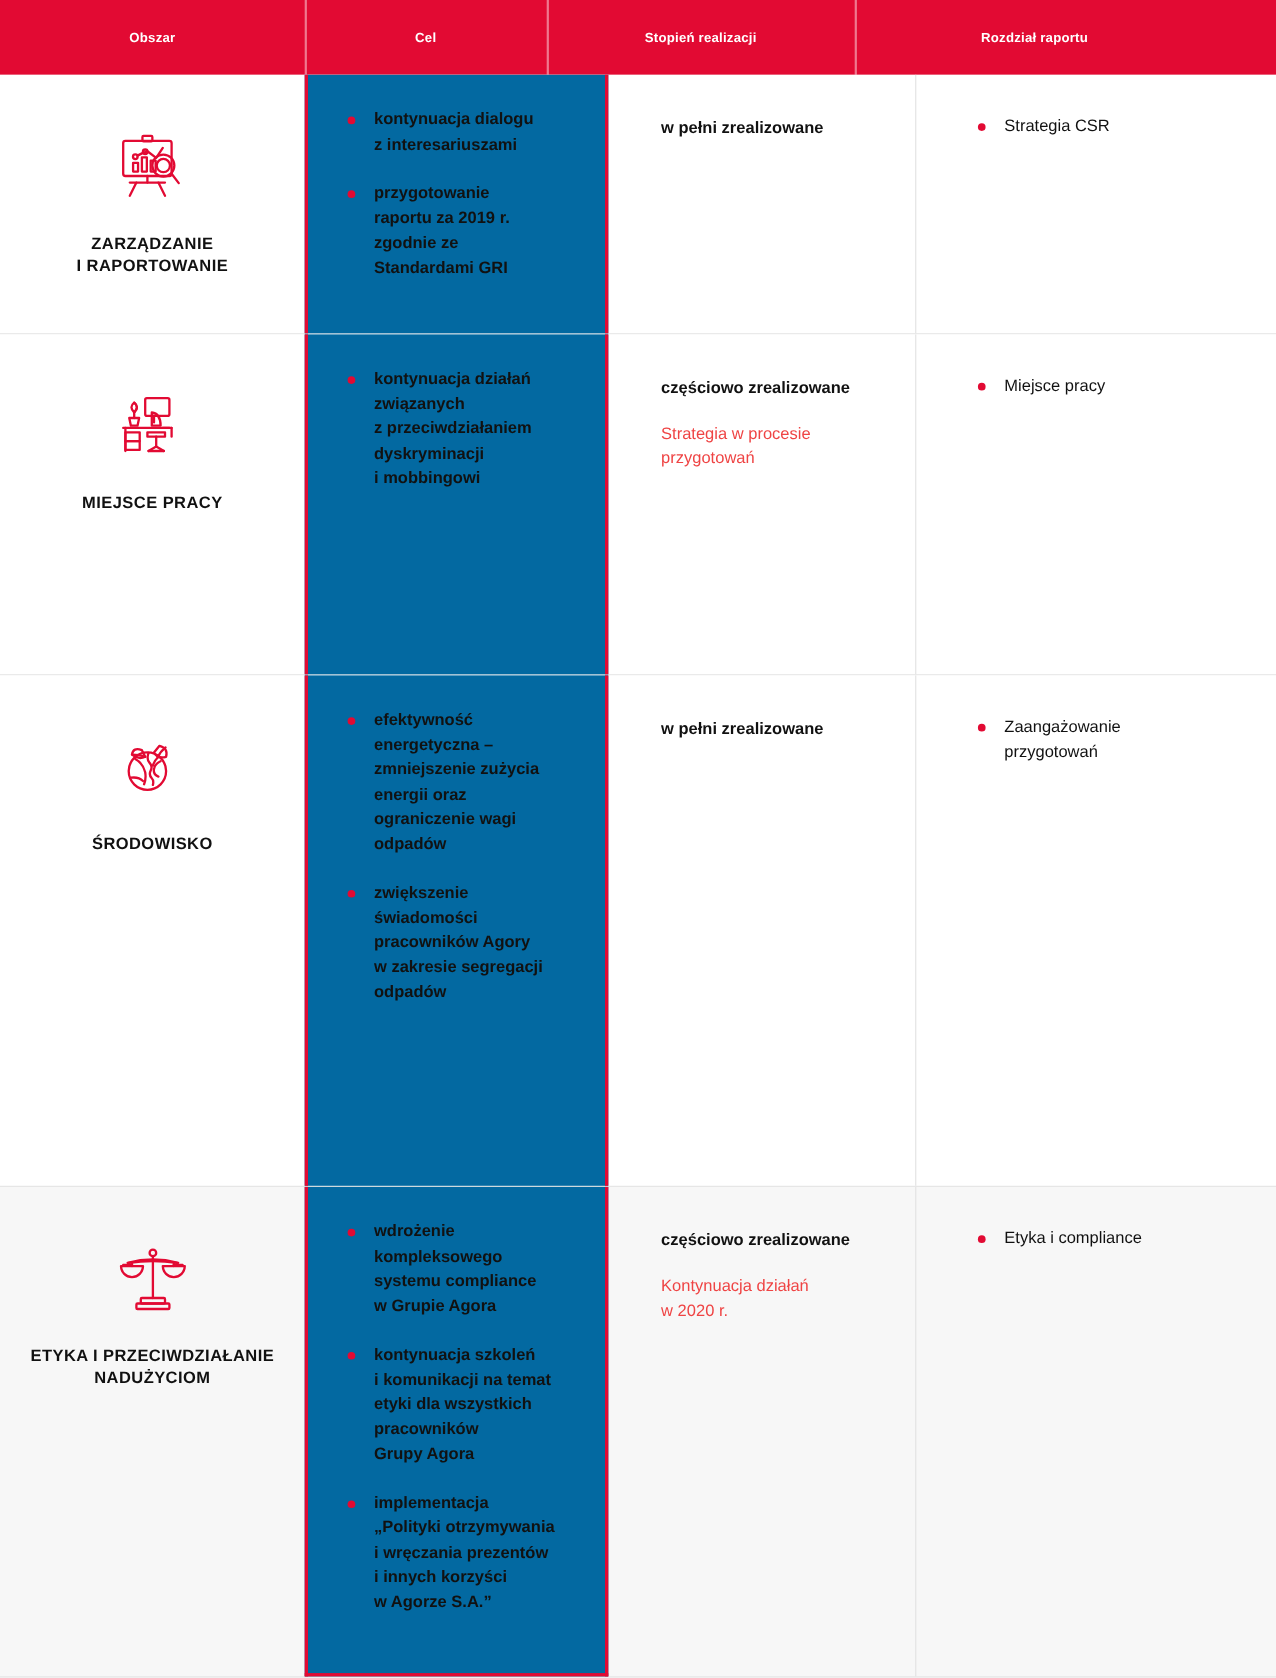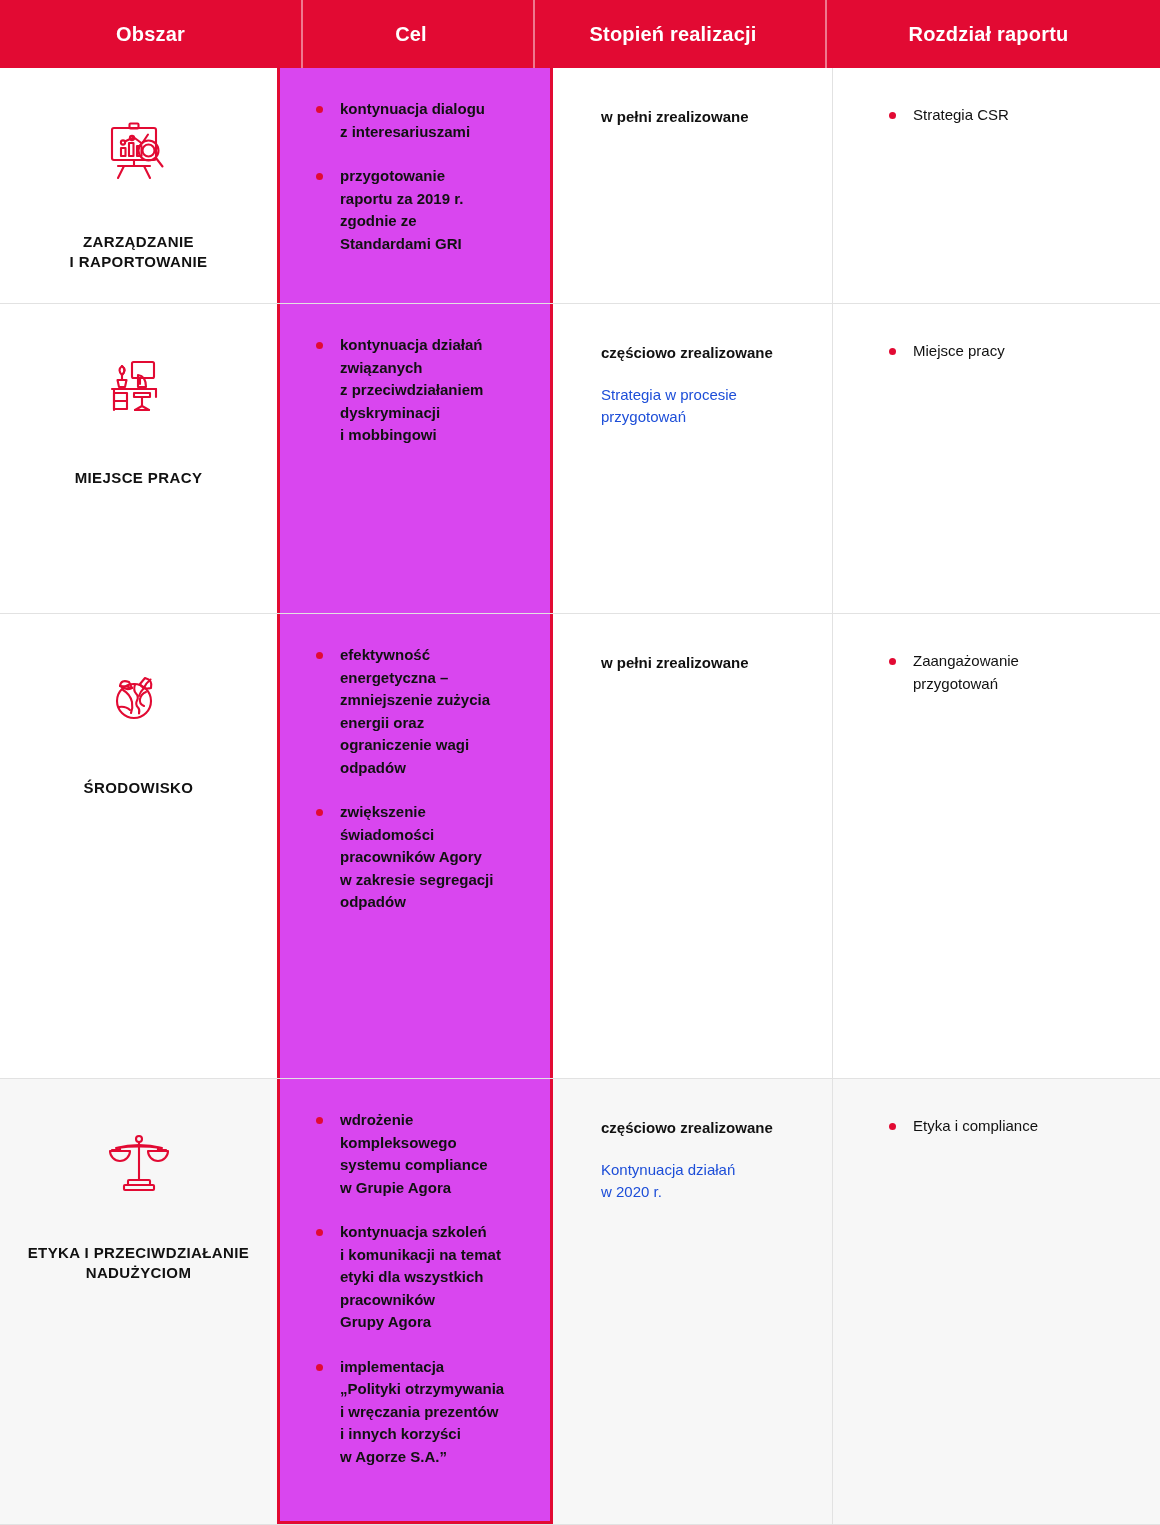--- a/index.html
+++ b/index.html
@@ -21,26 +21,25 @@
   .thead {
     display: flex;
     height: 68px;
     background: #E20A33;
   }
   .th {
     display: flex;
     align-items: center;
     justify-content: center;
     color: #ffffff;
-    font-size: 20px;
+    font-size: 12px;
     font-weight: bold;
     font-stretch: condensed;
     letter-spacing: .2px;
     position: relative;
-    margin-left: 12px;
   }
   .th.sep::after {
     content: "";
     position: absolute;
     left: 0; top: 0; bottom: 0;
     width: 2px;
     background: rgba(255,255,255,.45);
   }
   .col1 { width: 277px; }
   .col2 { width: 220px; }
@@ -61,21 +60,20 @@
     padding: 0;
   }
 
   
   .cell-area {
     width: 277px;
     display: flex;
     flex-direction: column;
     align-items: center;
     padding-top: 46px;
-    gap: 20px;
   }
   .area-icon {
     width: 80px;
     height: 80px;
     display: flex;
     align-items: center;
     justify-content: center;
   }
   .area-icon svg { display: block; }
   .area-label {
@@ -86,21 +84,21 @@
     font-stretch: condensed;
     letter-spacing: .4px;
     color: #111111;
     line-height: 1.35;
     text-transform: uppercase;
   }
 
   
   .cell-goal {
     width: 276px;
-    background: #d946ef;
+    background: #0369a1;
     border-left: 3px solid #E20A33;
     border-right: 3px solid #E20A33;
     padding: 30px 22px 30px 28px;
   }
   .row:last-child .cell-goal { border-bottom: 3px solid #E20A33; }
 
   
   .cell-status {
     width: 280px;
     padding: 38px 24px 20px 48px;
@@ -108,21 +106,21 @@
   }
   .status-strong {
     font-size: 15px;
     font-weight: bold;
     color: #111111;
     line-height: 1.45;
   }
   .status-note {
     margin-top: 20px;
     font-size: 15px;
-    color: #1d4ed8;
+    color: #ef4444;
     line-height: 1.5;
   }
 
   
   .cell-chapter {
     width: 327px;
     padding: 36px 24px 20px 48px;
   }
 
   

